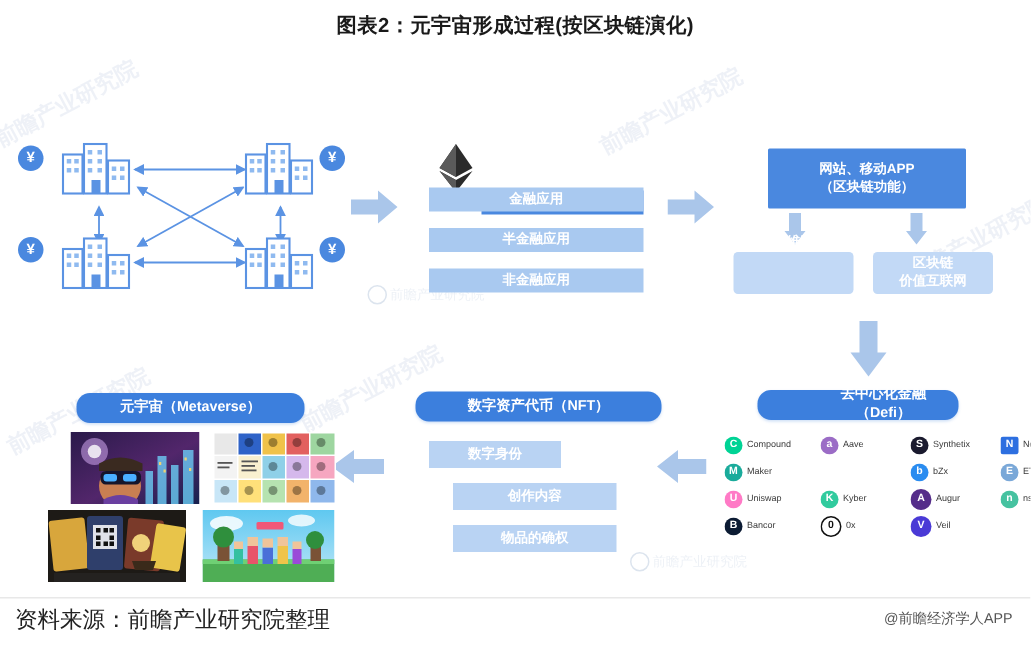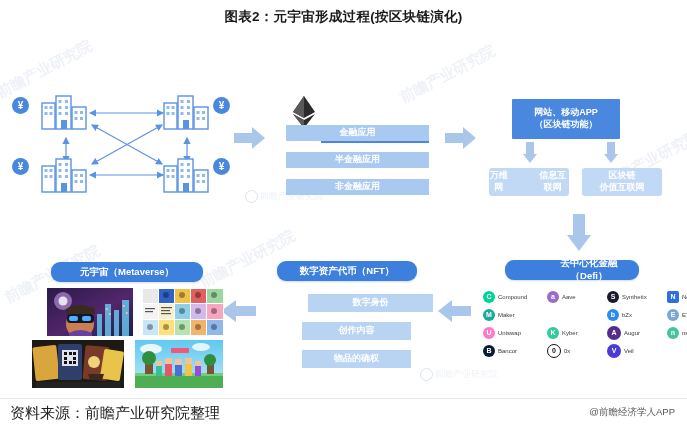--- a/index.html
+++ b/index.html
@@ -275,33 +275,33 @@
   <div class="bar dark" style="left:321px;top:99px;width:108px;height:16px;margin-top:28px;">区块链应用平台</div>
   <div class="bar light" style="left:286px;top:125px;width:143px;height:16px;">金融应用</div>
   <div class="bar light" style="left:286px;top:152px;width:143px;height:16px;">半金融应用</div>
   <div class="bar light" style="left:286px;top:179px;width:143px;height:16px;">非金融应用</div>
 
   <svg class="arrow" style="left:445px;top:125px;" width="32" height="26" viewBox="0 0 32 26">
     <path d="M0,8 L18,8 L18,2 L31,13 L18,24 L18,18 L0,18 Z" fill="#aac6ea"></path>
   </svg>
 
 
-  <div class="bar dark" style="left:512px;top:99px;width:108px;height:40px;flex-direction:column;border-radius:1px;">
+  <div class="bar dark" style="left:512px;top:99px;width:132px;height:40px;flex-direction:column;border-radius:1px;">
     <span>网站、移动APP</span>
     <span>（区块链功能）</span>
   </div>
 
   <svg class="arrow" style="left:522px;top:142px;" width="16" height="22" viewBox="0 0 16 22">
     <path d="M4,0 L12,0 L12,12 L15,12 L8,21 L1,12 L4,12 Z" fill="#aac6ea"></path>
   </svg>
   <svg class="arrow" style="left:603px;top:142px;" width="16" height="22" viewBox="0 0 16 22">
     <path d="M4,0 L12,0 L12,12 L15,12 L8,21 L1,12 L4,12 Z" fill="#aac6ea"></path>
   </svg>
 
-  <div class="bar soft" style="left:489px;top:168px;width:80px;height:28px;flex-direction:row;border-radius:3px;gap:28px;">
+  <div class="bar soft" style="left:489px;top:168px;width:80px;height:28px;flex-direction:column;border-radius:3px;gap:28px;">
     <span>万维网</span>
     <span>信息互联网</span>
   </div>
   <div class="bar soft" style="left:582px;top:168px;width:80px;height:28px;flex-direction:column;border-radius:3px;">
     <span>区块链</span>
     <span>价值互联网</span>
   </div>
 
   <svg class="arrow" style="left:566px;top:214px;" width="26" height="38" viewBox="0 0 26 38">
     <path d="M7,0 L19,0 L19,21 L25,21 L13,37 L1,21 L7,21 Z" fill="#aac6ea"></path>
@@ -376,23 +376,23 @@
     <div class="defi-item">
         <span class="defi-logo" style="background:transparent"></span>
         <span class="defi-name"></span>
       </div>
   </div>
 
   <svg class="arrow" style="left:437px;top:298px;" width="34" height="26" viewBox="0 0 34 26">
     <path d="M34,8 L15,8 L15,2 L1,13 L15,24 L15,18 L34,18 Z" fill="#aac6ea"></path>
   </svg>
 
-  <div class="pill" style="left:277px;top:261px;width:140px;height:20px;text-align:center;">数字资产代币（NFT）</div>
-
-  <div class="bar mid" style="left:308px;top:294px;width:125px;height:18px;">数字身份</div>
+  <div class="pill" style="left:277px;top:261px;width:164px;height:20px;text-align:center;">数字资产代币（NFT）</div>
+
+  <div class="bar mid" style="left:286px;top:294px;width:88px;height:18px;">数字身份</div>
   <div class="bar mid" style="left:302px;top:322px;width:109px;height:18px;">创作内容</div>
   <div class="bar mid" style="left:302px;top:350px;width:109px;height:18px;">物品的确权</div>
 
   <svg class="arrow" style="left:220px;top:298px;" width="36" height="26" viewBox="0 0 36 26">
     <path d="M36,8 L16,8 L16,2 L1,13 L16,24 L16,18 L36,18 Z" fill="#aac6ea"></path>
   </svg>
 
   <div class="pill" style="left:51px;top:262px;width:152px;height:20px;">元宇宙（Metaverse）</div>
 
   <svg class="thumb" style="left:47px;top:288px;" width="86" height="48" viewBox="0 0 86 48">

